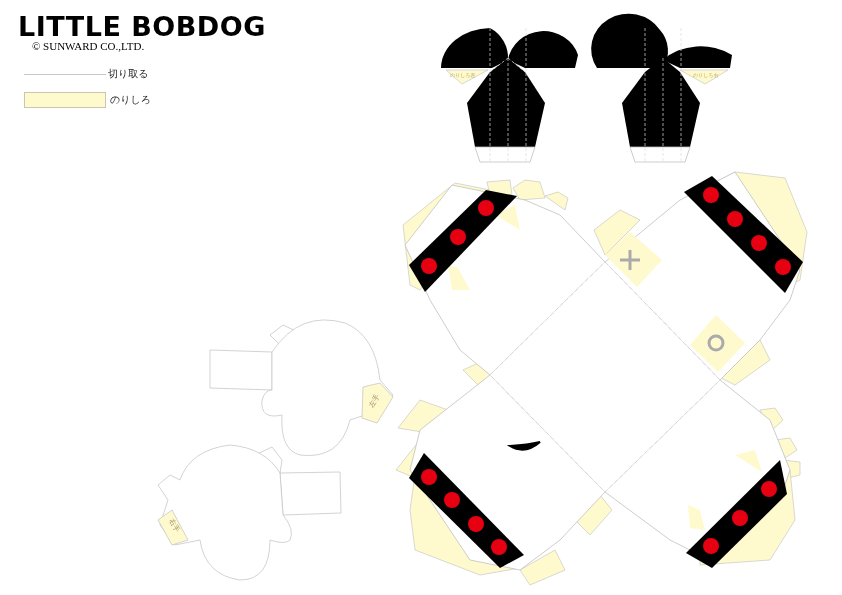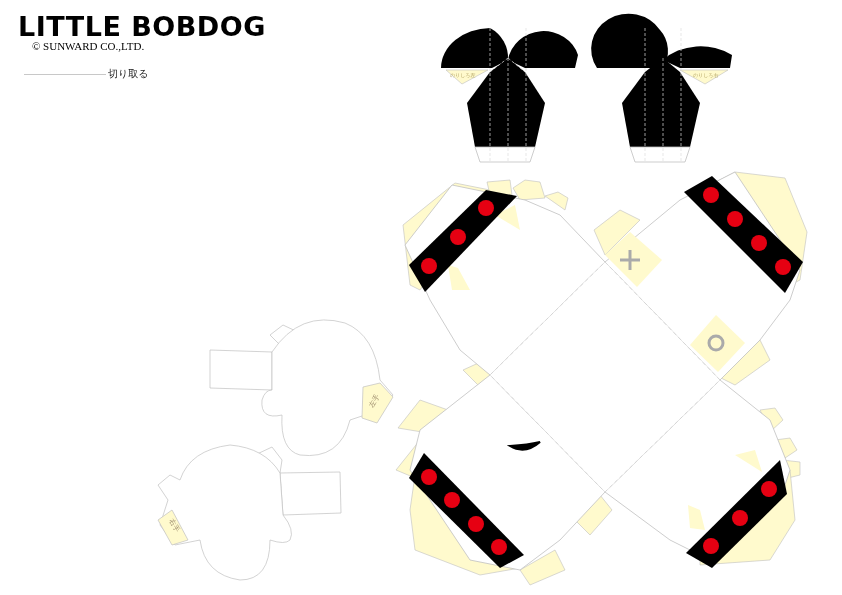--- a/index.html
+++ b/index.html
@@ -20,20 +20,24 @@
 </head>
 <body>
 
 <div class="title">LITTLE BOBDOG</div>
 <div class="copyright">© SUNWARD CO.,LTD.</div>
 
 <div class="legend">
   <div class="legend-row">
     <div class="legend-line solid"></div>
     <span class="legend-label">切り取る</span>
+  </div>
+  <div class="legend-row glue">
+    <div class="legend-swatch"></div>
+    <span class="legend-label">のりしろ</span>
   </div>
 </div>
 
 <svg class="sheet" width="842" height="595" viewBox="0 0 842 595" xmlns="http://www.w3.org/2000/svg">
 
   <g>
     <path d="M441,68 A50,40 0 0 1 490,28 A34,34 0 0 1 508,60 L492,68 Z" fill="#000"></path>
     <path d="M508,60 A36,34 0 0 1 578,55 L575,68 L525,68 Z" fill="#000"></path>
     <path d="M446,70 L488,70 L462,84 Z" fill="#fffacd" stroke="#c0c0c0" stroke-width="0.6"></path>
     <text x="450" y="77" font-size="5" fill="#b0a060" font-family="DejaVu Sans, sans-serif">のりしろ左</text>

